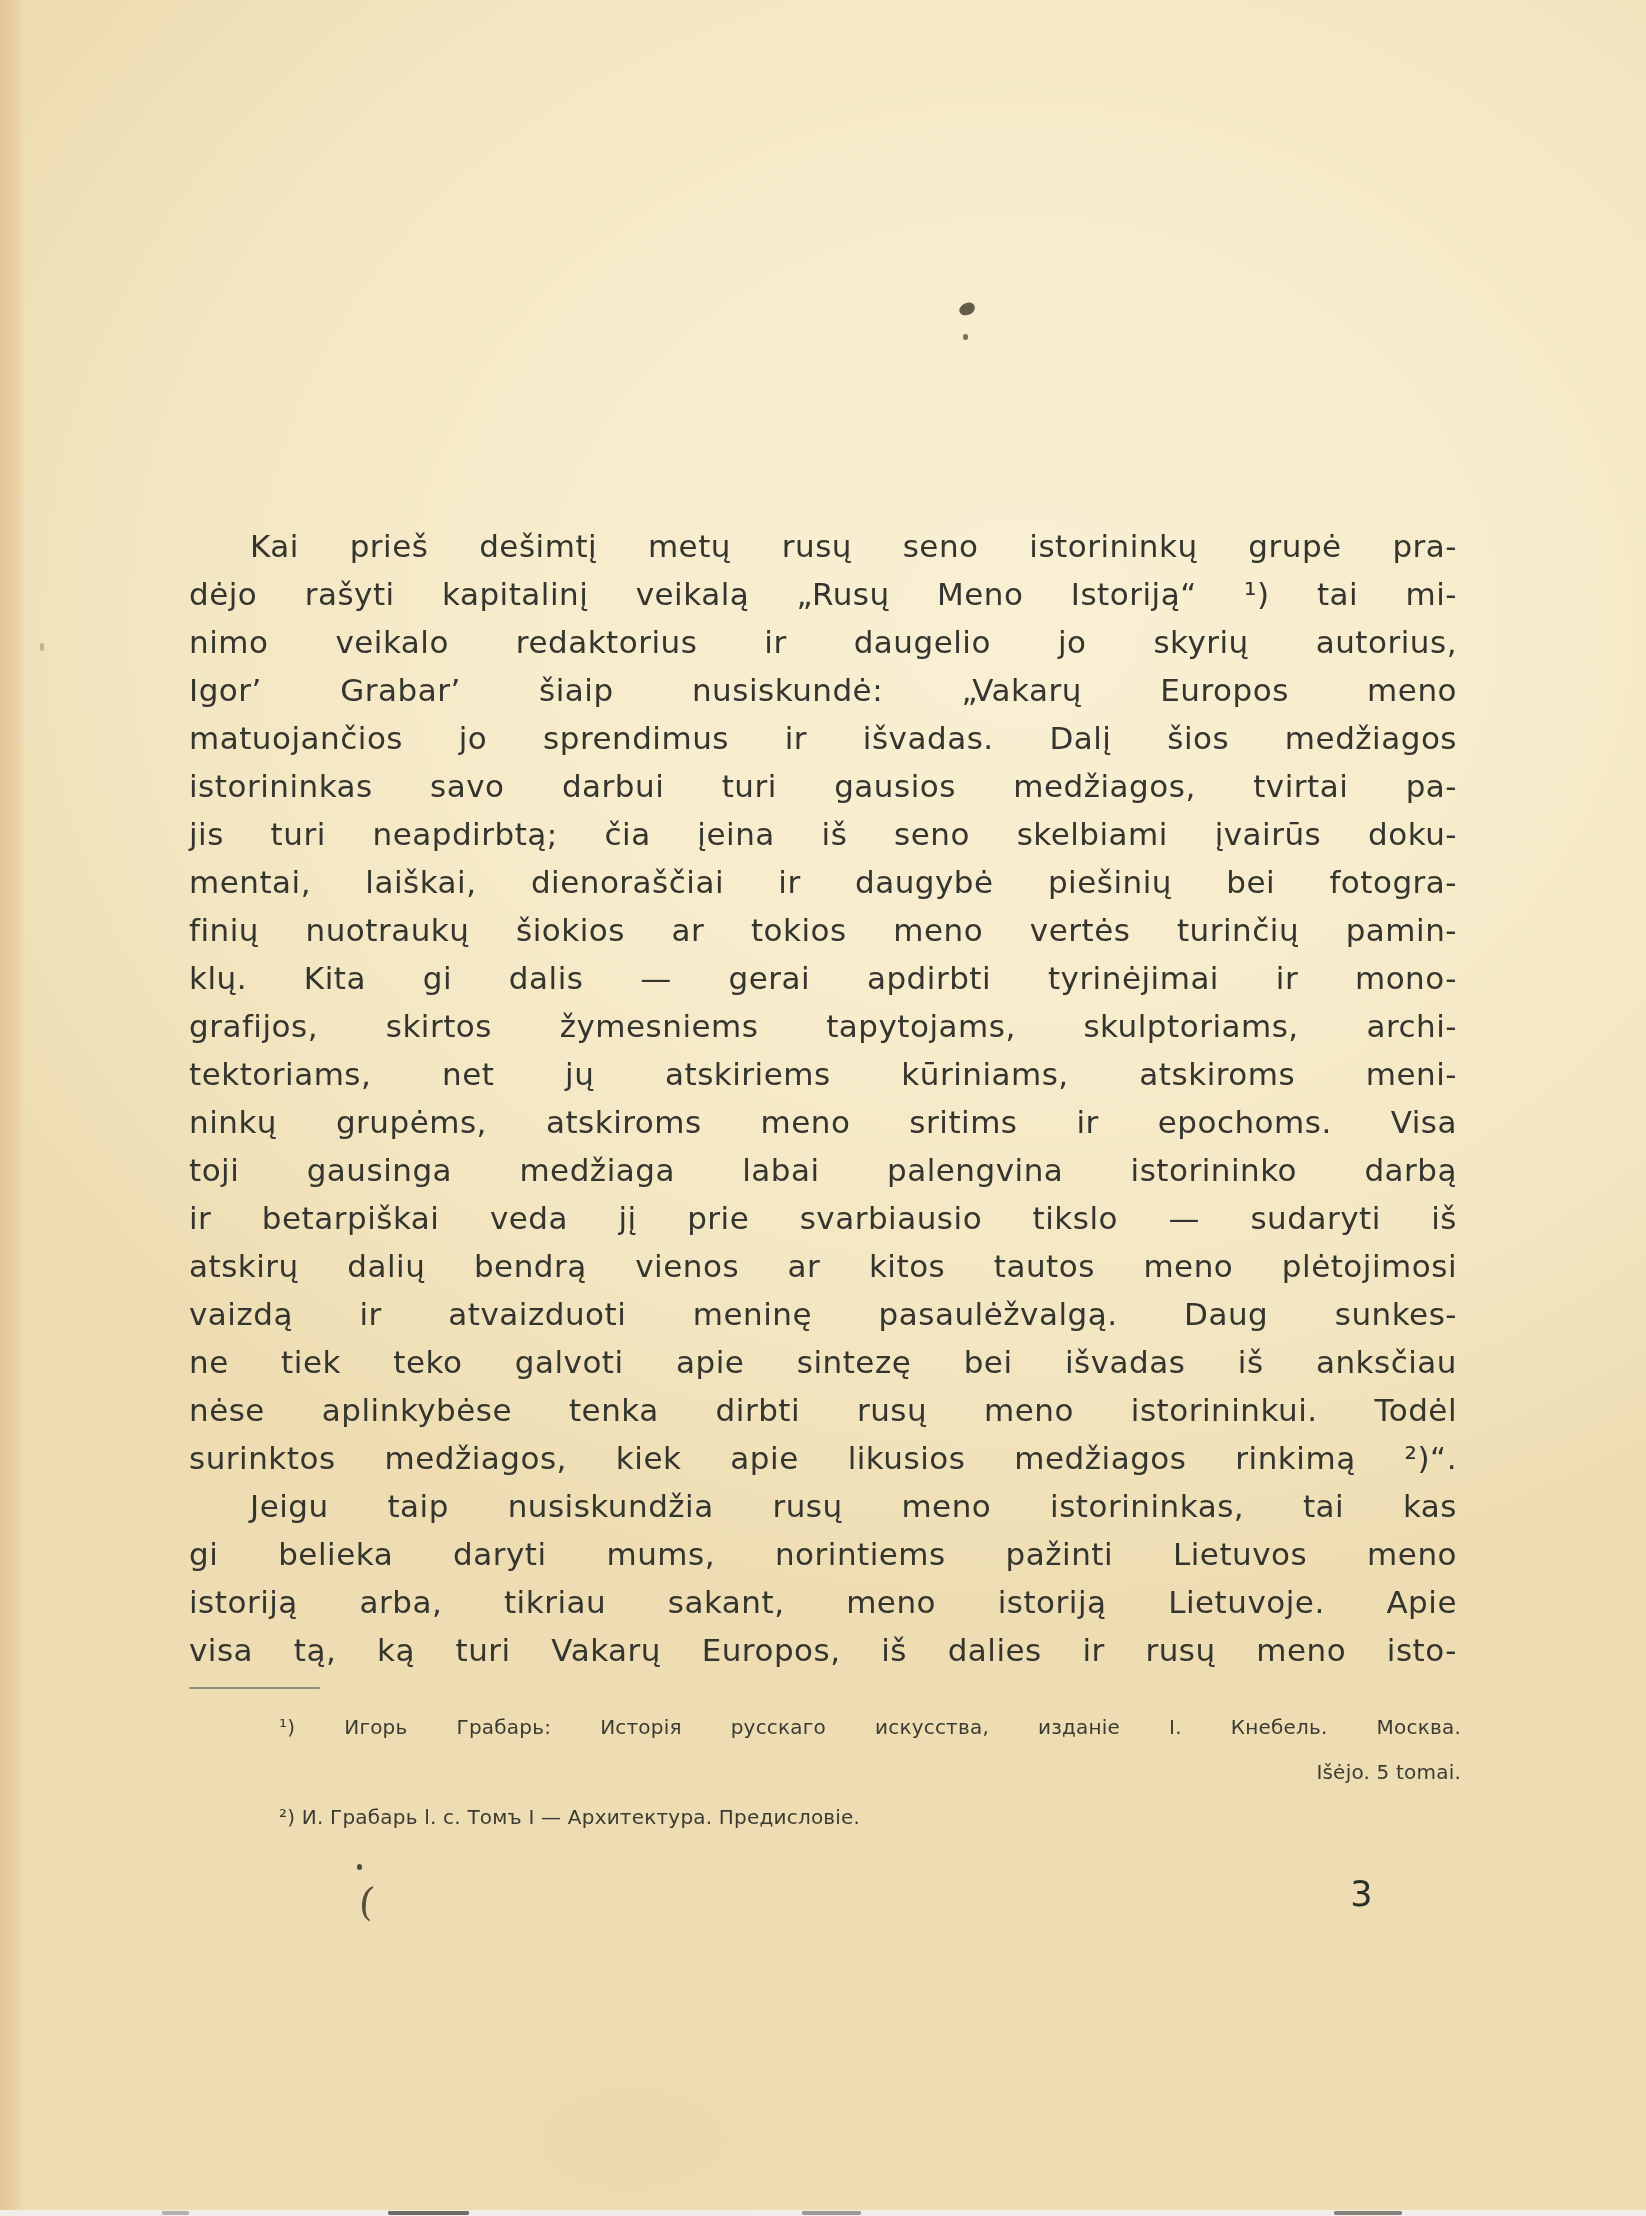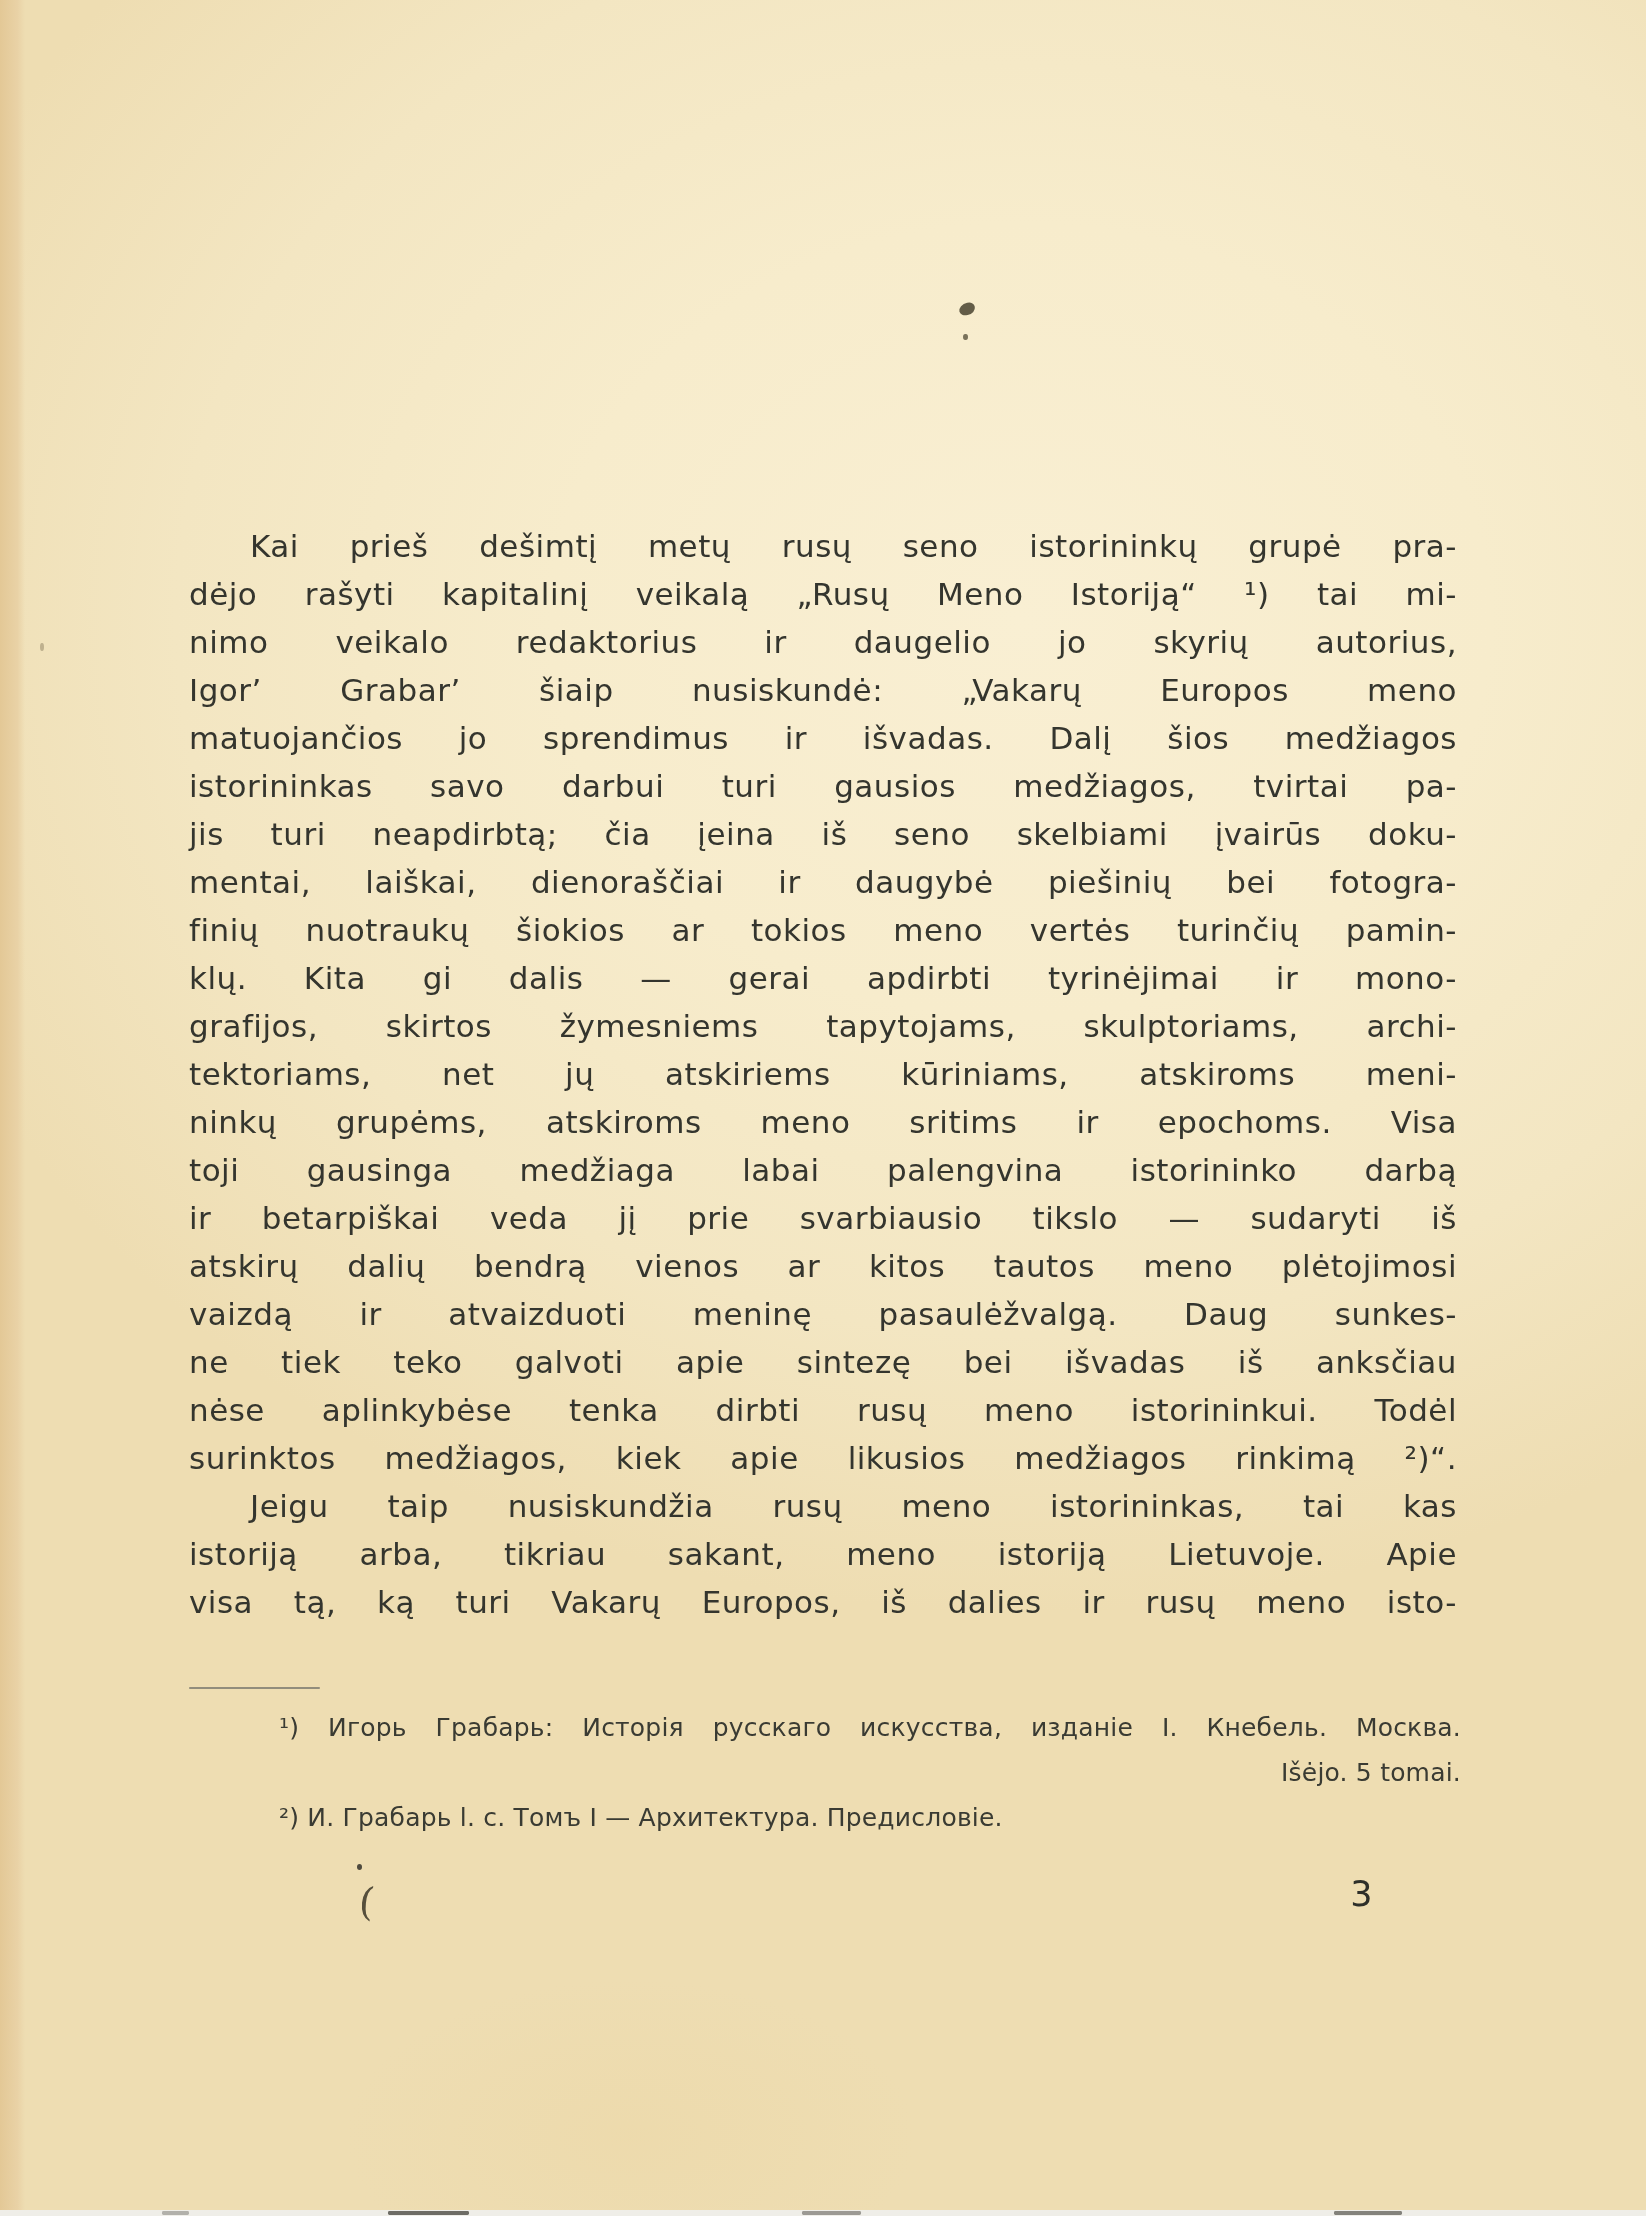--- a/index.html
+++ b/index.html
@@ -73,21 +73,21 @@
     background: #73726a;
     opacity: 0.75;
     border-radius: 0.9px;
   }
 
   .footnotes {
     position: absolute;
     left: 189px;
     top: 1705px;
     width: 1272px;
-    font-size: 25px;
+    font-size: 20px;
     line-height: 45px;
     letter-spacing: 0.2px;
     color: #3a3b33;
   }
   .fn-line1 {
     text-align: justify;
     text-align-last: justify;
     text-indent: 90px;
     white-space: nowrap;
   }
@@ -175,20 +175,21 @@
     <div class="ln">tektoriams, net jų atskiriems kūriniams, atskiroms meni-</div>
     <div class="ln">ninkų grupėms, atskiroms meno sritims ir epochoms. Visa</div>
     <div class="ln">toji gausinga medžiaga labai palengvina istorininko darbą</div>
     <div class="ln">ir betarpiškai veda jį prie svarbiausio tikslo — sudaryti iš</div>
     <div class="ln">atskirų dalių bendrą vienos ar kitos tautos meno plėtojimosi</div>
     <div class="ln">vaizdą ir atvaizduoti meninę pasaulėžvalgą. Daug sunkes-</div>
     <div class="ln">ne tiek teko galvoti apie sintezę bei išvadas iš anksčiau</div>
     <div class="ln">nėse aplinkybėse tenka dirbti rusų meno istorininkui. Todėl</div>
     <div class="ln">surinktos medžiagos, kiek apie likusios medžiagos rinkimą ²)“.</div>
     <div class="ln indent">Jeigu taip nusiskundžia rusų meno istorininkas, tai kas</div>
+    <div class="ln">gi belieka daryti mums, norintiems pažinti Lietuvos meno</div>
     <div class="ln">istoriją arba, tikriau sakant, meno istoriją Lietuvoje. Apie</div>
     <div class="ln">visa tą, ką turi Vakarų Europos, iš dalies ir rusų meno isto-</div>
   </div>
 
   <div class="footnote-rule"></div>
 
   <div class="footnotes">
     <div class="fn-line1">¹) Игорь Грабарь: Исторія русскаго искусства, изданіе І. Кнебель. Москва.</div>
     <div class="fn-line2">Išėjo. 5 tomai.</div>
     <div class="fn-line3">²) И. Грабарь l. c.   Томъ I — Архитектура. Предисловіе.</div>

